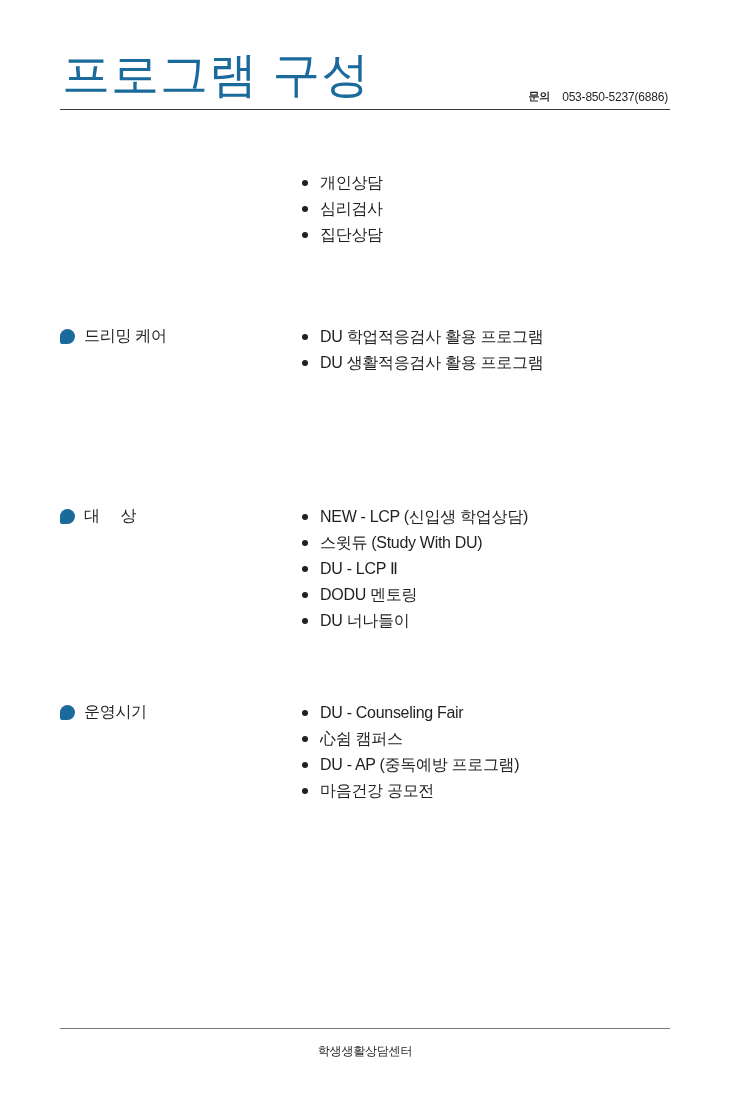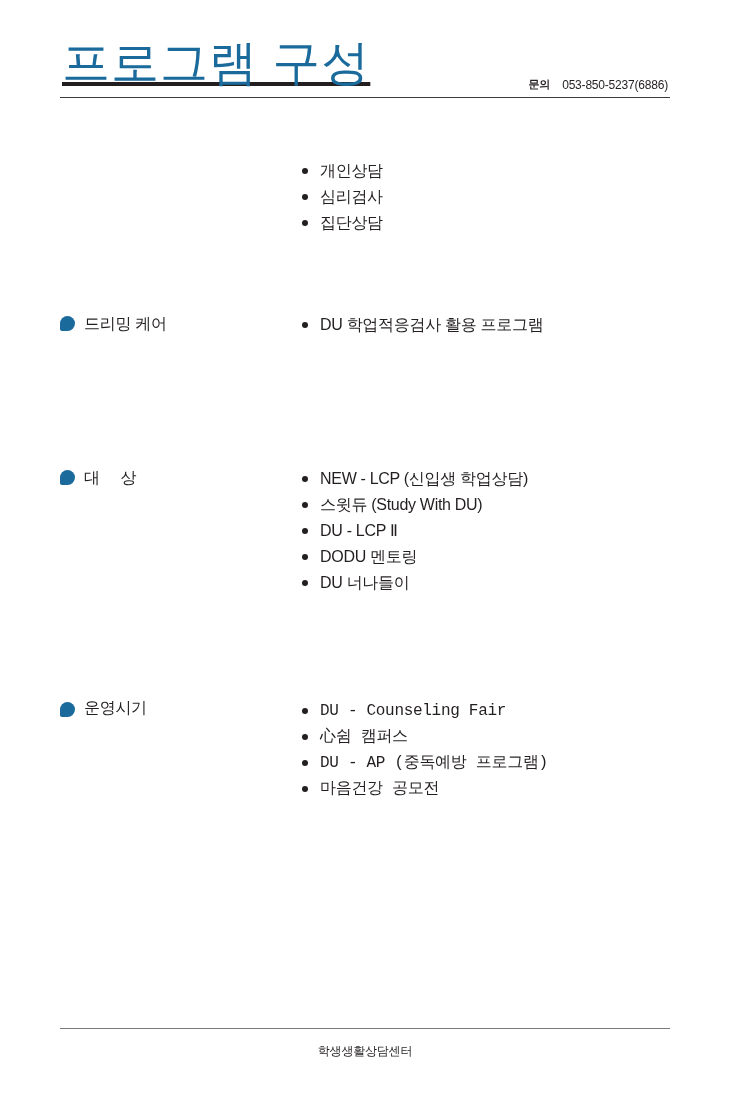--- a/index.html
+++ b/index.html
@@ -19,22 +19,21 @@
     position: relative;
     width: 730px;
     height: 1100px;
     box-sizing: border-box;
     padding: 0 60px;
   }
 
   
   .header {
     position: relative;
-    padding-top: 38px;
-    text-decoration: underline;
+    padding-top: 50px;
   }
   .title {
     font-size: 48px;
     line-height: 1.05;
     font-weight: 400;
     letter-spacing: 1px;
     color: #1b6a9c;
     margin: 0;
     padding-left: 2px;
   }
@@ -68,21 +67,21 @@
     margin-top: 60px;
   }
   .section {
     display: flex;
     align-items: flex-start;
   }
   .section-label {
     width: 200px;
     flex: 0 0 200px;
     display: flex;
-    align-items: flex-start;
+    align-items: center;
     padding-top: 2px;
     box-sizing: border-box;
   }
   .bullet-marker {
     flex: 0 0 auto;
     width: 15px;
     height: 15px;
     margin-right: 9px;
     margin-top: 2px;
     position: relative;
@@ -130,21 +129,21 @@
     top: 10px;
     width: 6px;
     height: 6px;
     background: #231f20;
     border-radius: 50%;
   }
 
   .sec-intro { margin-top: 0; }
   .sec-2 { margin-top: 76px; }
   .sec-3 { margin-top: 128px; }
-  .sec-4 { margin-top: 102px; font-family: Liberation Mono, monospace; }
+  .sec-4 { margin-top: 66px; }
 
   
   .footer {
     position: absolute;
     left: 60px;
     right: 60px;
     bottom: 40px;
   }
   .footer-rule {
     border: 0;
@@ -188,20 +187,21 @@
     <div class="section sec-2">
       <div class="section-label">
         <span class="bullet-marker">
             <span class="drop"></span>
           </span>
         <span class="section-label-text">드리밍 케어</span>
       </div>
       <div class="section-items">
         <ul class="items">
           <li>DU 학업적응검사 활용 프로그램</li>
+          <li>DU 생활적응검사 활용 프로그램</li>
         </ul>
       </div>
     </div>
 
     <div class="section sec-3">
       <div class="section-label">
         <span class="bullet-marker">
             <span class="drop"></span>
           </span>
         <span class="section-label-text">대     상</span>

